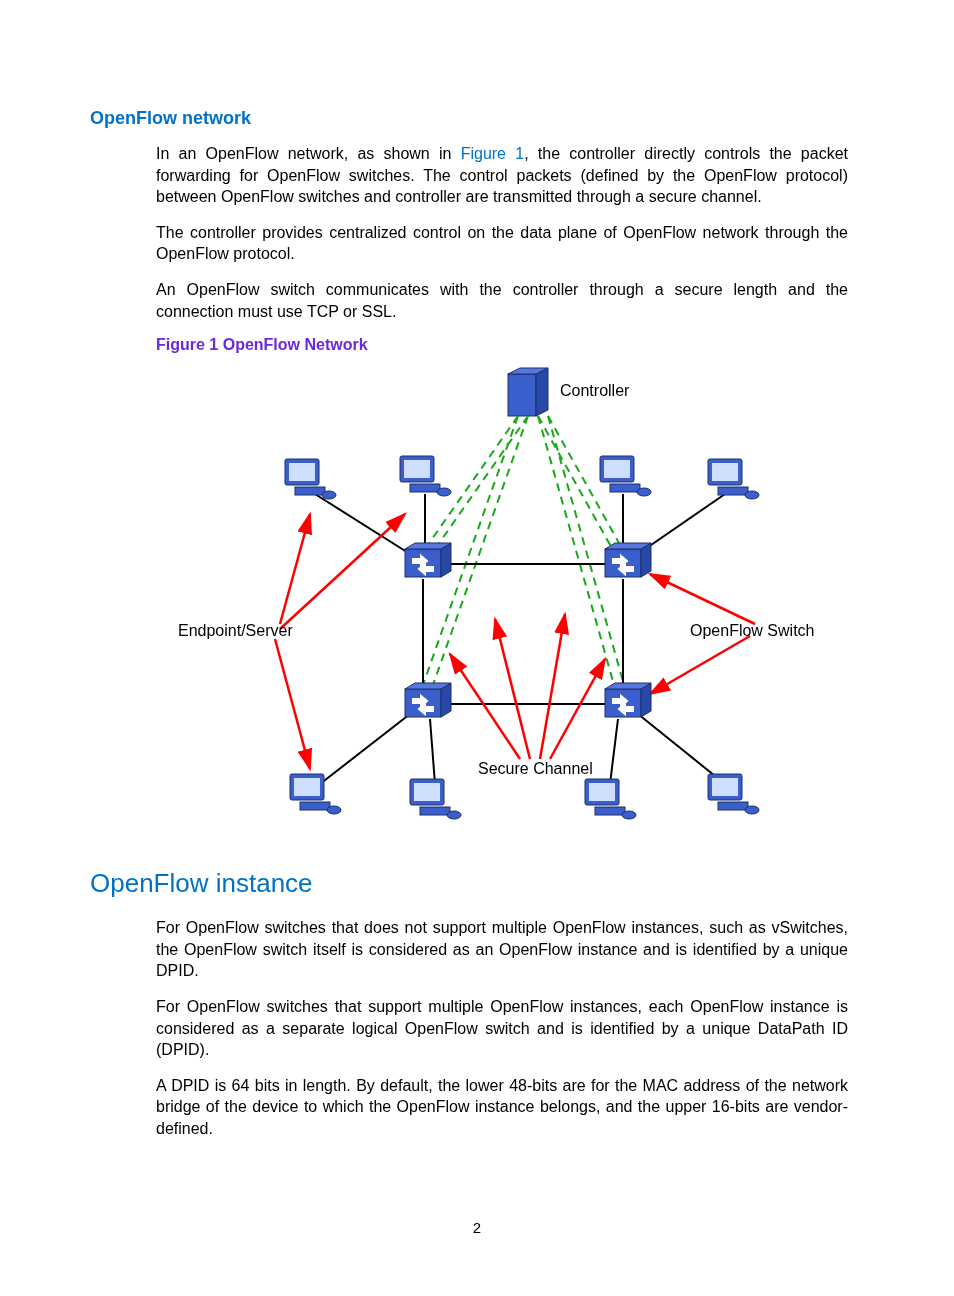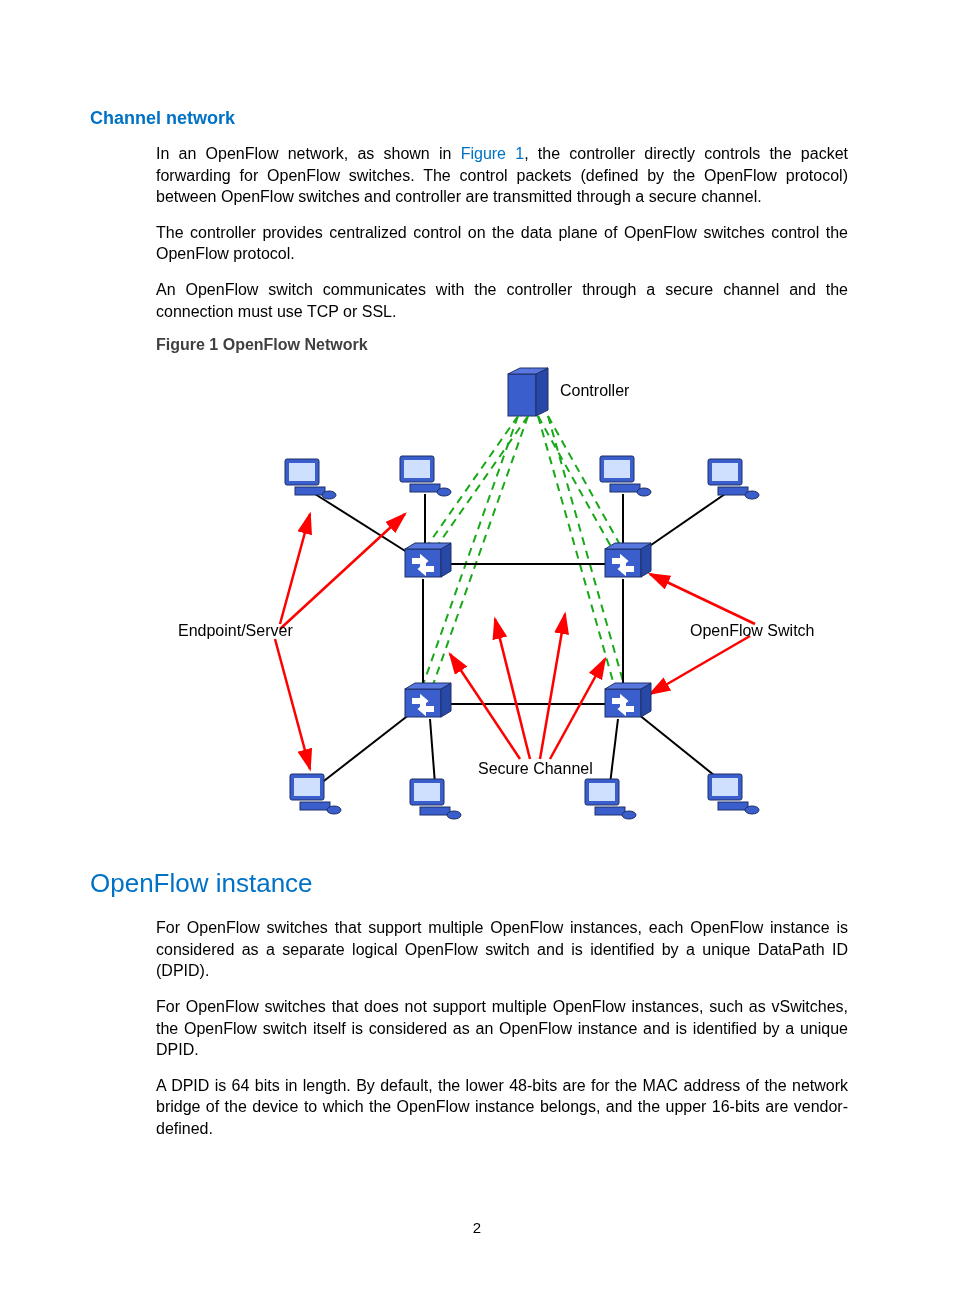--- a/index.html
+++ b/index.html
@@ -29,21 +29,21 @@
   .para {
     font-size: 16px;
     line-height: 1.35;
     margin: 0 16px 14px 0;
     text-align: justify;
   }
   .figref {
     color: #0072c6;
   }
   .fig-caption {
-    color: #404040;
+    color: #6d28d9;
     font-weight: 600;
     font-size: 16px;
     margin: 6px 0 10px 0;
   }
   .figure-wrap {
     width: 700px;
     margin: 0 auto 30px auto;
   }
   .h2 {
     color: #0072c6;
@@ -59,28 +59,28 @@
     text-align: center;
     font-size: 15px;
   }
   svg text { font-family: Arial, sans-serif; }
 </style>
 </head>
 <body>
 
 <div class="page">
 
-  <div class="h3">Channel network</div>
+  <div class="h3">OpenFlow network</div>
 
   <div class="body-block">
     <p class="para">
       <span>In an OpenFlow network, as shown in </span><span class="figref">Figure 1</span><span>, the controller directly controls the packet forwarding for OpenFlow switches. The control packets (defined by the OpenFlow protocol) between OpenFlow switches and controller are transmitted through a secure channel.</span>
     </p>
-    <p class="para">The controller provides centralized control on the data plane of OpenFlow switches control the OpenFlow protocol.</p>
-    <p class="para">An OpenFlow switch communicates with the controller through a secure channel and the connection must use TCP or SSL.</p>
+    <p class="para">The controller provides centralized control on the data plane of OpenFlow network through the OpenFlow protocol.</p>
+    <p class="para">An OpenFlow switch communicates with the controller through a secure length and the connection must use TCP or SSL.</p>
 
     <div class="fig-caption">Figure 1 OpenFlow Network</div>
 
     <div class="figure-wrap">
       <svg viewBox="0 0 700 470" width="700" height="470">
         <defs>
           <marker id="redArrow" markerWidth="10" markerHeight="10" refX="8" refY="3" orient="auto" markerUnits="strokeWidth">
             <path d="M0,0 L0,6 L9,3 z" fill="#ff0000"></path>
           </marker>
         </defs>
@@ -234,19 +234,19 @@
         <text x="18" y="272" font-size="16" fill="#000">Endpoint/Server</text>
         <text x="530" y="272" font-size="16" fill="#000">OpenFlow Switch</text>
         <text x="318" y="410" font-size="16" fill="#000">Secure Channel</text>
       </svg>
     </div>
   </div>
 
   <div class="h2">OpenFlow instance</div>
 
   <div class="body-block">
+    <p class="para">For OpenFlow switches that does not support multiple OpenFlow instances, such as vSwitches, the OpenFlow switch itself is considered as an OpenFlow instance and is identified by a unique DPID.</p>
     <p class="para">For OpenFlow switches that support multiple OpenFlow instances, each OpenFlow instance is considered as a separate logical OpenFlow switch and is identified by a unique DataPath ID (DPID).</p>
-    <p class="para">For OpenFlow switches that does not support multiple OpenFlow instances, such as vSwitches, the OpenFlow switch itself is considered as an OpenFlow instance and is identified by a unique DPID.</p>
     <p class="para">A DPID is 64 bits in length. By default, the lower 48-bits are for the MAC address of the network bridge of the device to which the OpenFlow instance belongs, and the upper 16-bits are vendor-defined.</p>
   </div>
 
   <div class="pagenum">2</div>
 </div>
 
 </body></html>

